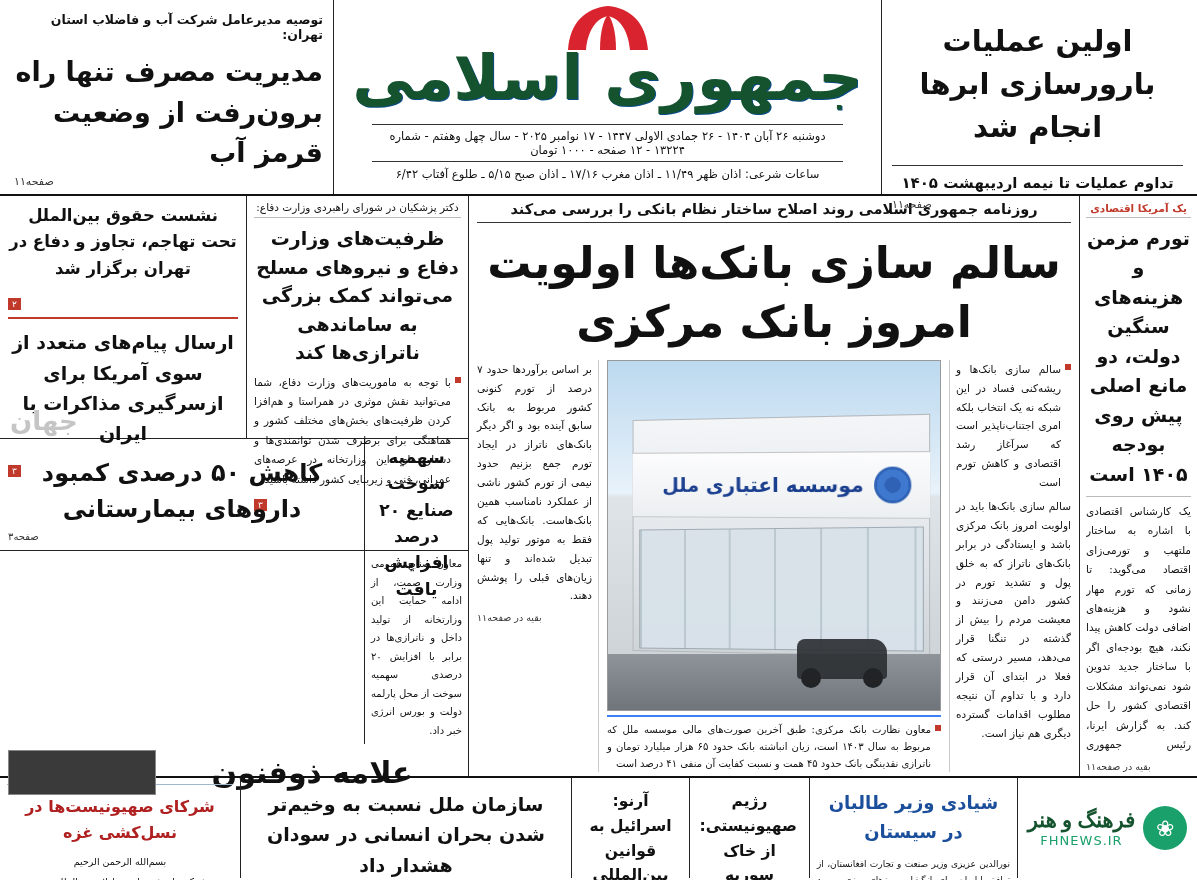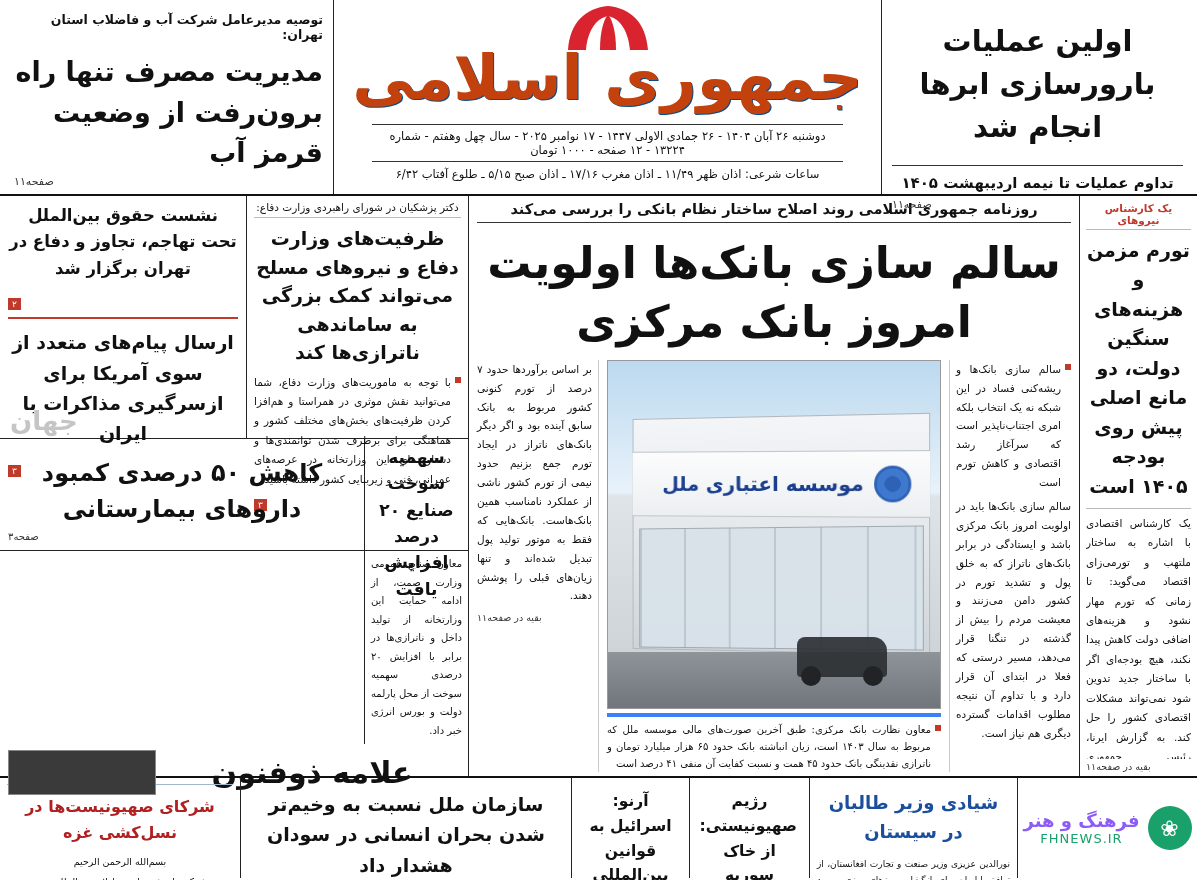--- a/index.html
+++ b/index.html
@@ -46,21 +46,21 @@
   .mh-center {
     flex: 1;
     display: flex; flex-direction: column; align-items: center;
     padding-top: 4px; position: relative;
   }
   .tulip {
     width: 96px; height: 46px; position: relative; margin-bottom: -4px;
   }
   .tulip svg { display: block; }
   .logo {
-    font-size: 62px; font-weight: bold; color: #c2410c;
+    font-size: 62px; font-weight: bold; color: #14532d;
     letter-spacing: -1px; line-height: 1.1;
     text-shadow: 1px 1px 0 #0b4c86;
     font-family: "DejaVu Sans", "Liberation Sans", sans-serif;
     margin-top: -2px;
   }
   .mh-dateline {
     margin-top: 12px; font-size: 11.5px; text-align: center;
     border-top: 1px solid #333; border-bottom: 1px solid #333;
     padding: 4px 10px; width: 86%;
   }
@@ -171,21 +171,21 @@
     position:absolute; right: 16%; bottom: 9%; width: 90px; height: 40px;
     background: #2b2e31; border-radius: 8px 14px 4px 4px; opacity:.9;
   }
   .photo .moto::before, .photo .moto::after {
     content:""; position:absolute; bottom:-9px; width:20px;height:20px;
     border-radius:50%; background:#17191b;
   }
   .photo .moto::before { right: 4px; } .photo .moto::after { left: 4px; }
   .photo-cap {
     font-size: 10px; line-height: 1.7; text-align: justify; padding-top: 4px;
-    border-top: 4px solid #3b82f6; margin-top: 4px;
+    border-top: 2px solid #3b82f6; margin-top: 4px;
   }
   .photo-cap .hl { position: relative; padding-right: 10px; display:block;}
   .photo-cap .hl::before {
     content:""; position:absolute; right:0; top:4px; width:6px;height:6px;background:#c0392b;
   }
 
   
   .col-left { width: 468px; display: flex; flex-direction: column; }
   .cl-top { display: flex; flex-direction: row; height: 242px; }
   .cl-defense {
@@ -244,21 +244,21 @@
   }
   .bt-cell { border-left: 1px solid #222; padding: 6px 7px; display:flex; flex-direction:column; }
   .bt-cell h4 { margin: 5px; font-size: 15.5px; line-height: 1.6; font-weight: bold; text-align: center; }
   .bt-cell .pgline { margin-top: auto; text-align: left; }
   .bt-logo { width: 180px; display:flex; align-items:center; justify-content:center; gap: 8px; border-left:1px solid #222;}
   .bt-logo .mark {
     width: 44px; height: 44px; border-radius: 50%;
     background: #1aa06a; display:flex;align-items:center;justify-content:center;color:#fff;font-size:22px;
   }
   .bt-logo .txt { text-align:center; }
-  .bt-logo .txt .t1 { font-size: 18px; font-weight:bold; color:#8b5cf6; }
+  .bt-logo .txt .t1 { font-size: 21px; font-weight:bold; color:#14532d;font-family:Liberation Serif, serif; }
   .bt-logo .txt .t2 { font-size: 13px; color:#1aa06a; letter-spacing:1px; }
   .bt-sist { width: 208px; }
   .bt-sist h4 { font-size: 18px; color: #1b4f9c; }
   .bt-sist .body { font-size: 9px; line-height: 1.8; text-align: justify; margin-top:4px;}
   .bt-syria { width: 120px; }
   .bt-arrow { width: 118px; }
   .bt-un { flex: 1; }
   .bt-un h4 { font-size: 19px; }
   .bt-gaza { width: 240px; border-left: none; }
   .bt-gaza .ornament {
@@ -296,21 +296,21 @@
     <div class="mh-left">
       <div class="kicker">توصیه مدیرعامل شرکت آب و فاضلاب استان تهران:</div>
       <h2>مدیریت مصرف تنها راه برون‌رفت از وضعیت قرمز آب</h2>
       <div class="pageno">صفحه۱۱</div>
     </div>
   </div>
 
   <div class="body-grid">
 
     <div class="col-right">
-      <div class="tag">یک کارشناس نیروهای</div>
+      <div class="tag">یک آمریکا اقتصادی</div>
       <h3>تورم مزمن و هزینه‌های سنگین دولت، دو مانع اصلی پیش روی بودجه ۱۴۰۵ است</h3>
       <div class="body">یک کارشناس اقتصادی با اشاره به ساختار ملتهب و تورمی‌زای اقتصاد می‌گوید: تا زمانی که تورم مهار نشود و هزینه‌های اضافی دولت کاهش پیدا نکند، هیچ بودجه‌ای اگر با ساختار جدید تدوین شود نمی‌تواند مشکلات اقتصادی کشور را حل کند. به گزارش ایرنا، رئیس جمهوری پزشکیان، رئیس جمهوری ۲۴ آبان ماه بخشنامه تدوین لایحه بودجه ۱۴۰۵ کل کشور را به اعضای هیات دولت و دستگاه‌های اجرایی ابلاغ کرد؛ در این بخشنامه ۶ محور به عنوان رویکرد و سیاست‌های کلان اقتصادی دولت در سال آینده مشخص و تاکید رئیس دولت چهاردهم قرار گرفته است.</div>
       <div class="cont">بقیه در صفحه۱۱</div>
     </div>
 
     <div class="col-main">
       <div class="main-kicker">روزنامه جمهوری اسلامی روند اصلاح ساختار نظام بانکی را بررسی می‌کند</div>
       <div class="main-head">سالم سازی بانک‌ها اولویت امروز بانک مرکزی</div>
 
       <div class="main-mid">

